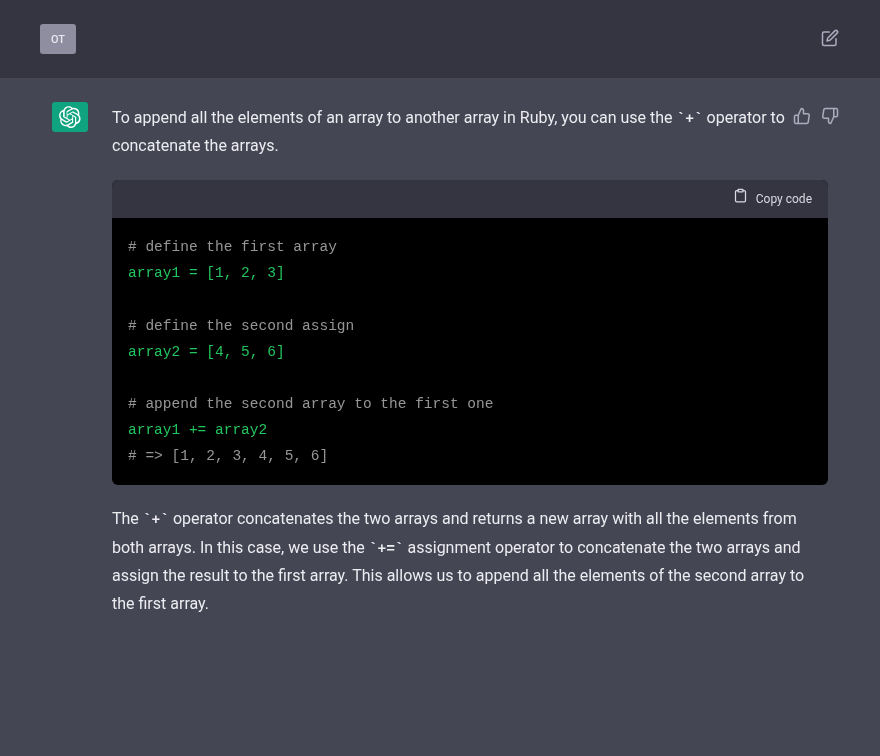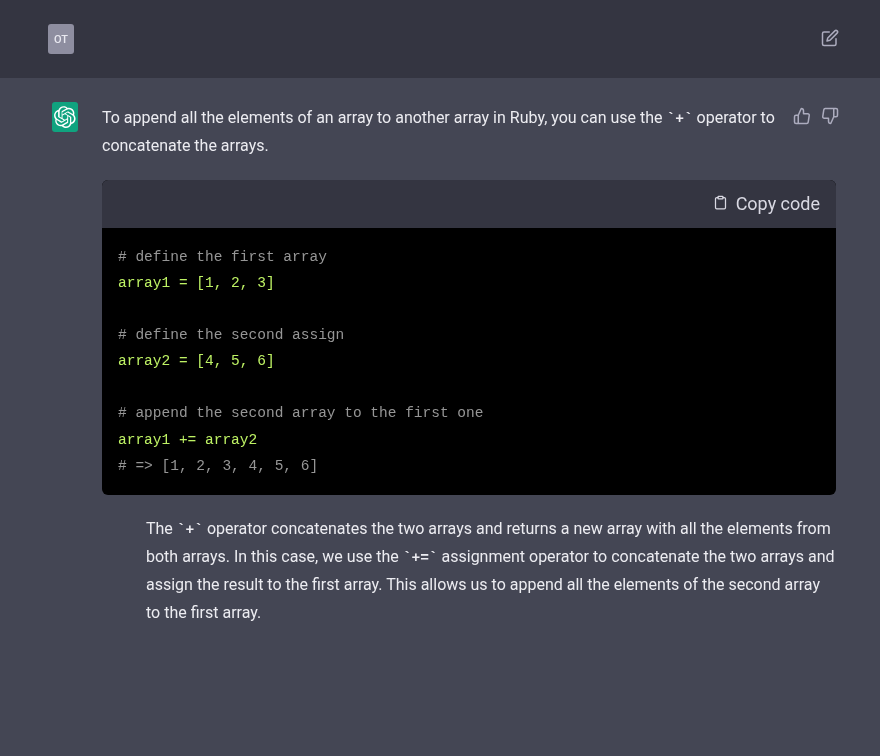--- a/index.html
+++ b/index.html
@@ -17,43 +17,42 @@
     }
     .message-user {
       background: #343541;
       padding: 24px 0;
       display: flex;
       align-items: flex-start;
       position: relative;
     }
     .message-assistant {
       background: #444654;
-      padding: 24px 4px;
+      padding: 24px 12px;
       display: flex;
       align-items: flex-start;
       position: relative;
     }
     .msg-inner {
       display: flex;
       align-items: flex-start;
       width: 100%;
       padding: 0 40px;
       gap: 24px;
     }
     .avatar {
-      width: 26px;
+      width: 36px;
       height: 30px;
       border-radius: 3px;
       flex-shrink: 0;
       display: flex;
       align-items: center;
       justify-content: center;
       font-size: 11px;
       font-weight: 500;
-      margin-left: 8px;
     }
     .avatar-user {
       background: #8e8ea0;
       color: #e8e8f0;
     }
     .avatar-assistant {
       background: #10a37f;
       color: #fff;
     }
     .content {
@@ -80,21 +79,20 @@
       align-items: center;
       justify-content: center;
       cursor: pointer;
       color: #acacbe;
     }
     .content p {
       margin-bottom: 20px;
     }
     .content p:last-child {
       margin-bottom: 0;
-      margin-left: 44px;
     }
     code.inline {
       font-family: "SFMono-Regular", Consolas, "Liberation Mono", Menlo, monospace;
       font-size: 14.5px;
       color: #ececf1;
       font-weight: 600;
       white-space: nowrap;
     }
     .code-block {
       background: #000;
@@ -102,34 +100,34 @@
       overflow: hidden;
       margin: 12px 0 20px 0;
     }
     .code-header {
       background: #343541;
       padding: 8px 16px;
       display: flex;
       justify-content: flex-end;
       align-items: center;
       gap: 8px;
-      font-size: 18px;
+      font-size: 12px;
       color: #d9d9e3;
       cursor: pointer;
     }
     .code-body {
       padding: 16px;
       font-family: "SFMono-Regular", Consolas, "Liberation Mono", Menlo, monospace;
       font-size: 14.5px;
       line-height: 1.8;
       color: #fff;
       white-space: pre;
     }
     .cmt { color: #969696; }
-    .cw { color: #bef264; }
+    .cw { color: #22c55e; }
   </style>
 </head>
 <body>
 
 <div class="message-user">
   <div class="msg-inner">
     <div class="avatar avatar-user">
       <span>OT</span>
     </div>
   </div>

